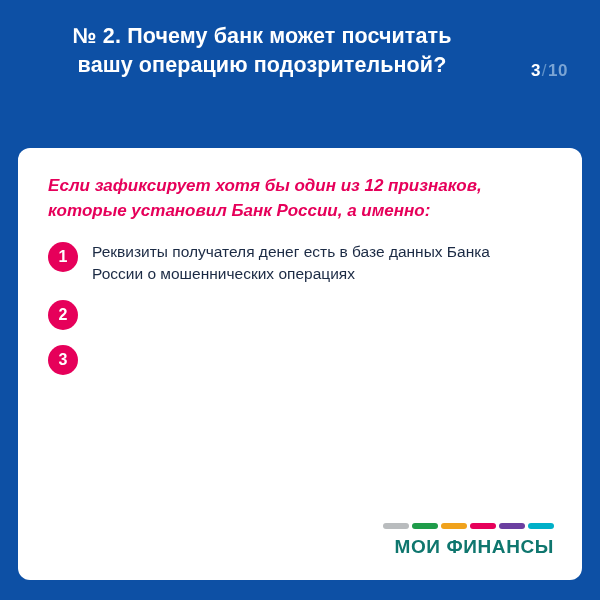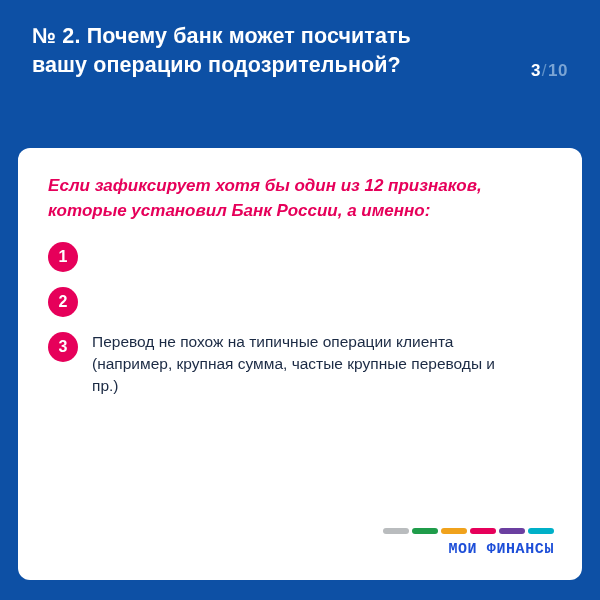--- a/index.html
+++ b/index.html
@@ -17,22 +17,23 @@
     position: relative;
     width: 600px;
     height: 600px;
     background: #0d50a5;
     box-sizing: border-box;
   }
   
   .header {
     position: absolute;
     top: 22px;
-    left: 32px;
+    left: 52px;
     right: 30px;
+    text-align: center;
   }
   .headline {
     color: #ffffff;
     font-size: 21.5px;
     line-height: 1.33;
     font-weight: bold;
     max-width: 420px;
     letter-spacing: 0.1px;
   }
   .headline .num {
@@ -126,25 +127,24 @@
     justify-content: flex-end;
     margin-bottom: 7px;
   }
   .logo-bars span {
     display: block;
     width: 26px;
     height: 6px;
     border-radius: 3px;
   }
   .logo-text {
-    color: #1d4ed8;
-    font-size: 15px;
+    color: #0f766e;
+    font-size: 19px;
     font-weight: bold;
     letter-spacing: 0.6px;
-    font-family: Liberation Mono, monospace;
   }
 </style>
 </head>
 <body>
 
 <div class="slide">
 
   <div class="header">
     <div class="headline">
       <span class="num">№ 2.</span>
@@ -156,29 +156,29 @@
   </div>
 
   <div class="card">
 
     <p class="lead">Если зафиксирует хотя бы один из 12 признаков, которые установил Банк России, а именно:</p>
 
     <ul class="items">
 
       <li class="item">
         <span class="badge">1</span>
+        <span class="item-text">Реквизиты получателя денег есть в базе данных Банка России о мошеннических операциях</span>
       </li>
 
       <li class="item">
         <span class="badge">2</span>
       </li>
 
       <li class="item">
         <span class="badge">3</span>
-        <span class="item-text">Перевод не похож на типичные операции клиента (например, крупная сумма, частые крупные переводы и пр.)</span>
       </li>
 
     </ul>
 
     <div class="logo">
       <div class="logo-bars">
         <span style="background: rgb(185, 188, 190);"></span>
         <span style="background: rgb(31, 156, 74);"></span>
         <span style="background: rgb(240, 162, 28);"></span>
         <span style="background: rgb(230, 0, 90);"></span>

